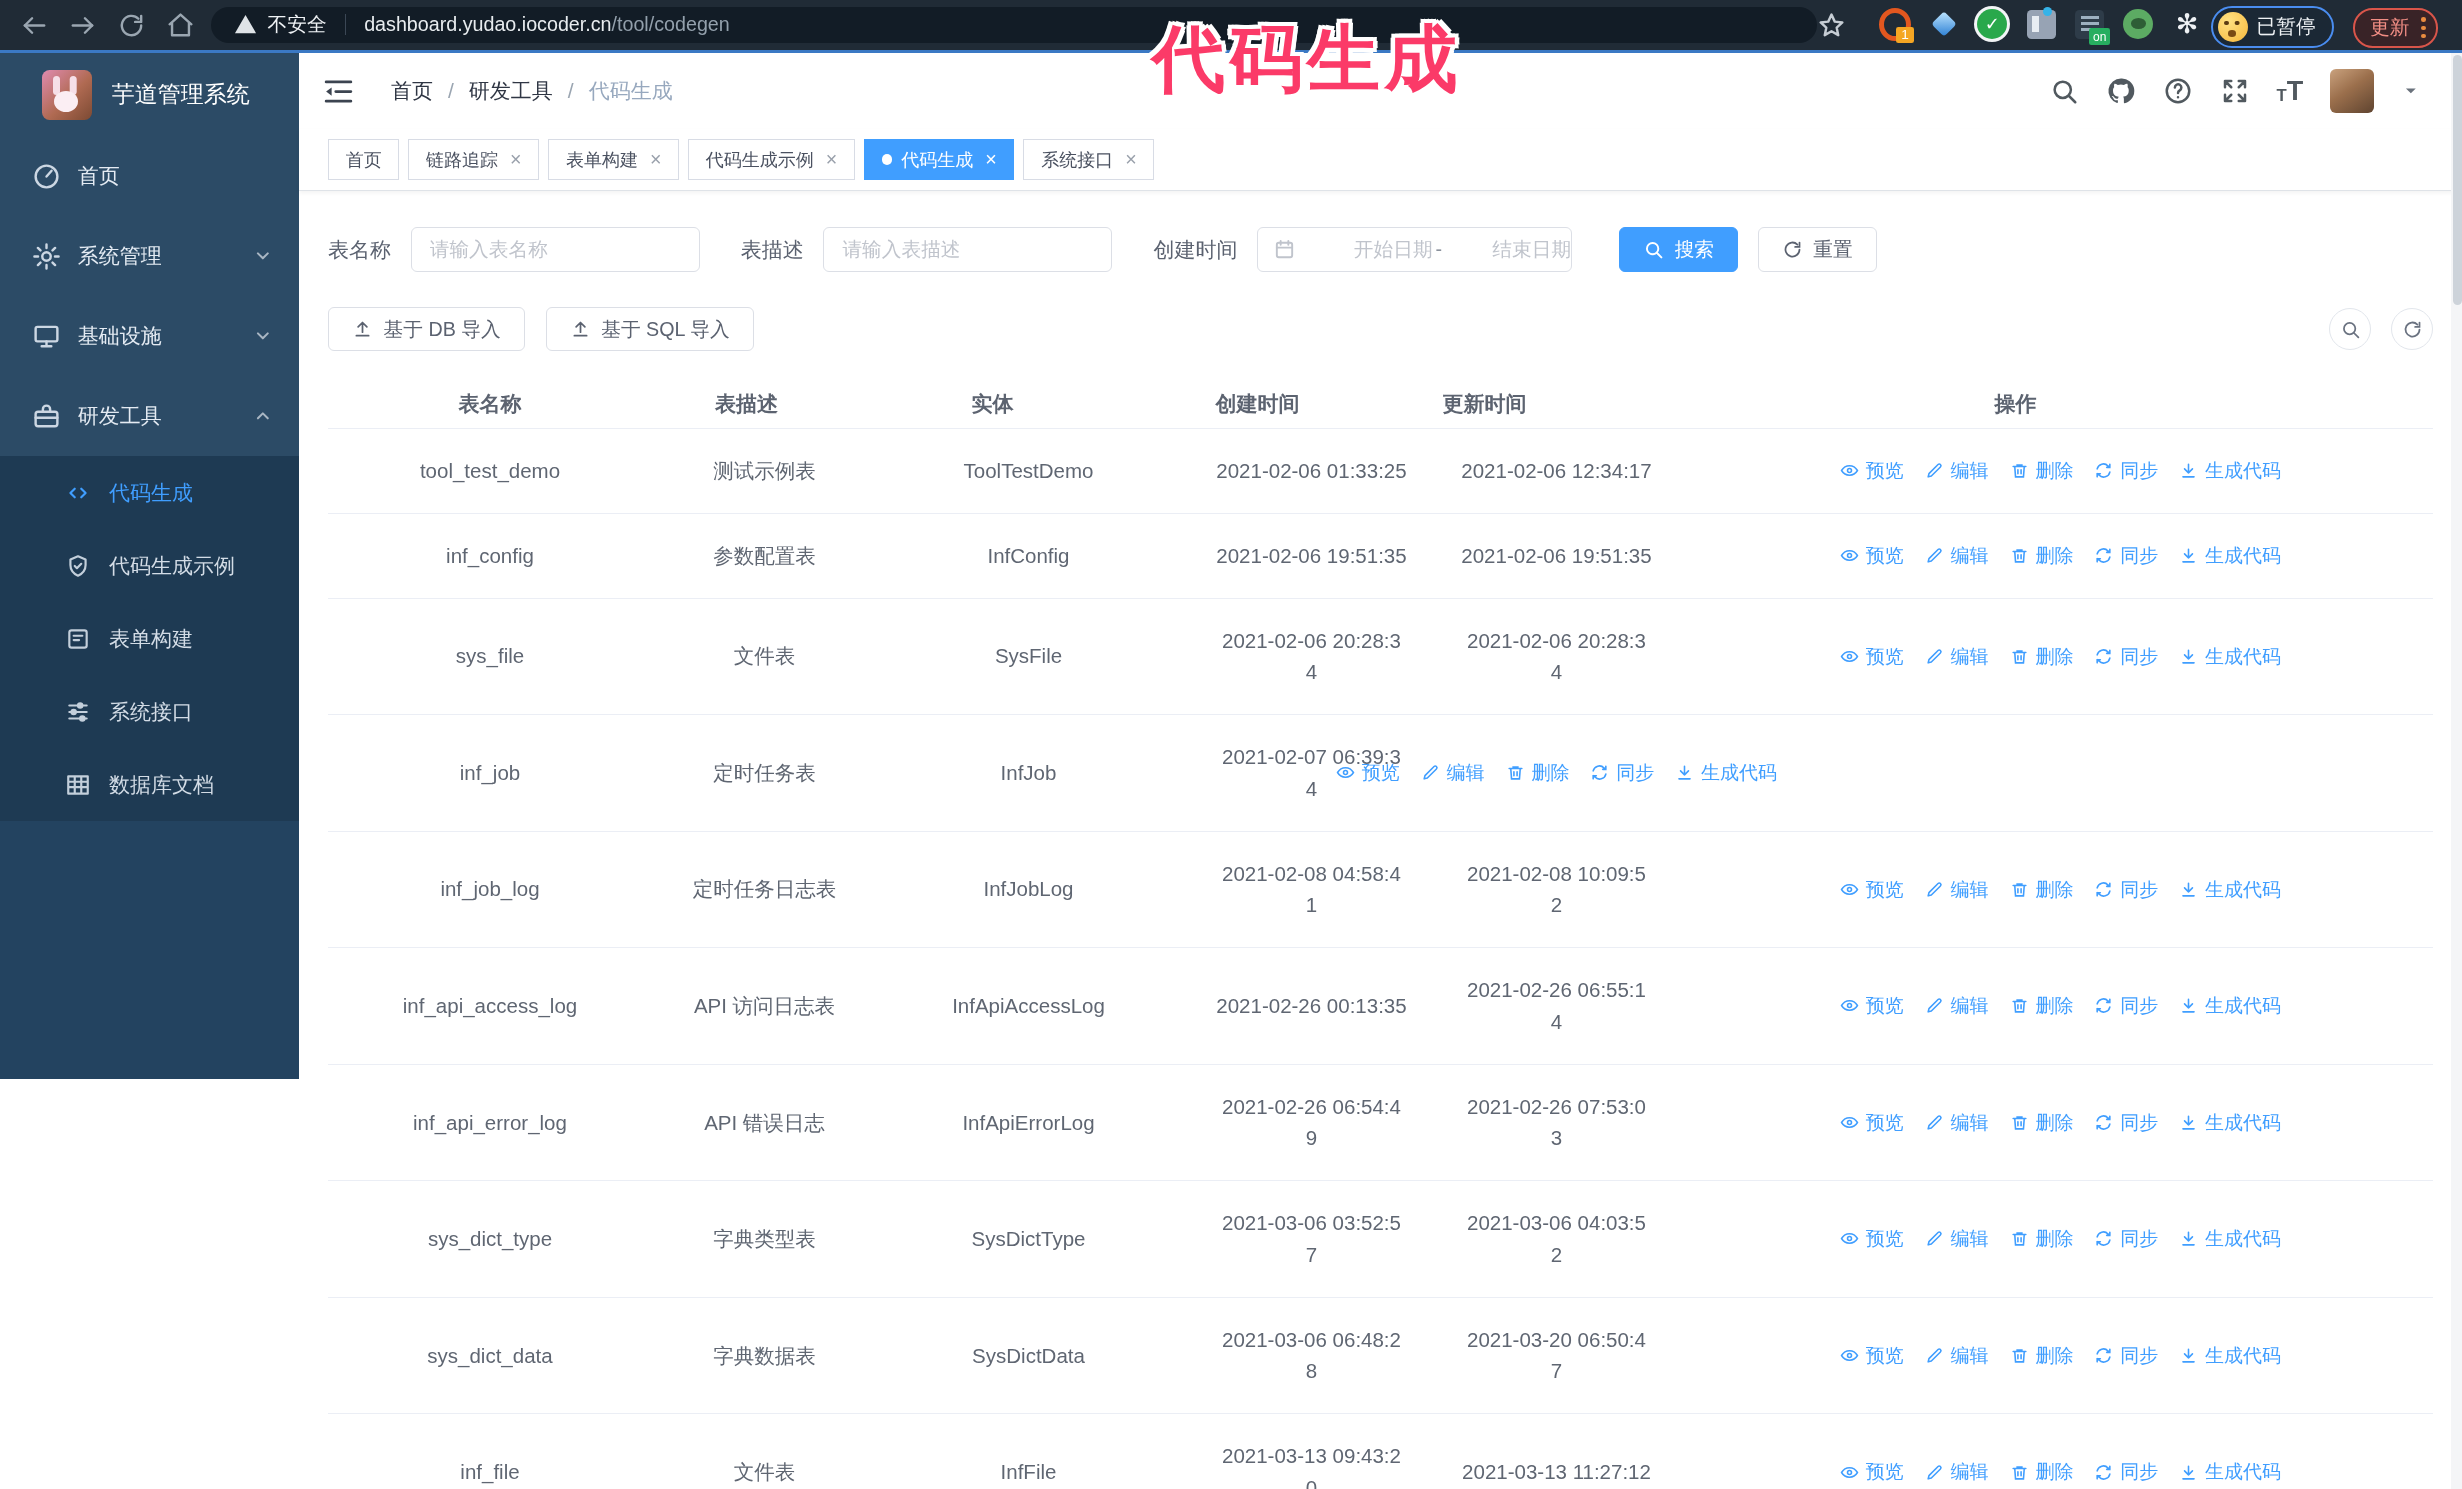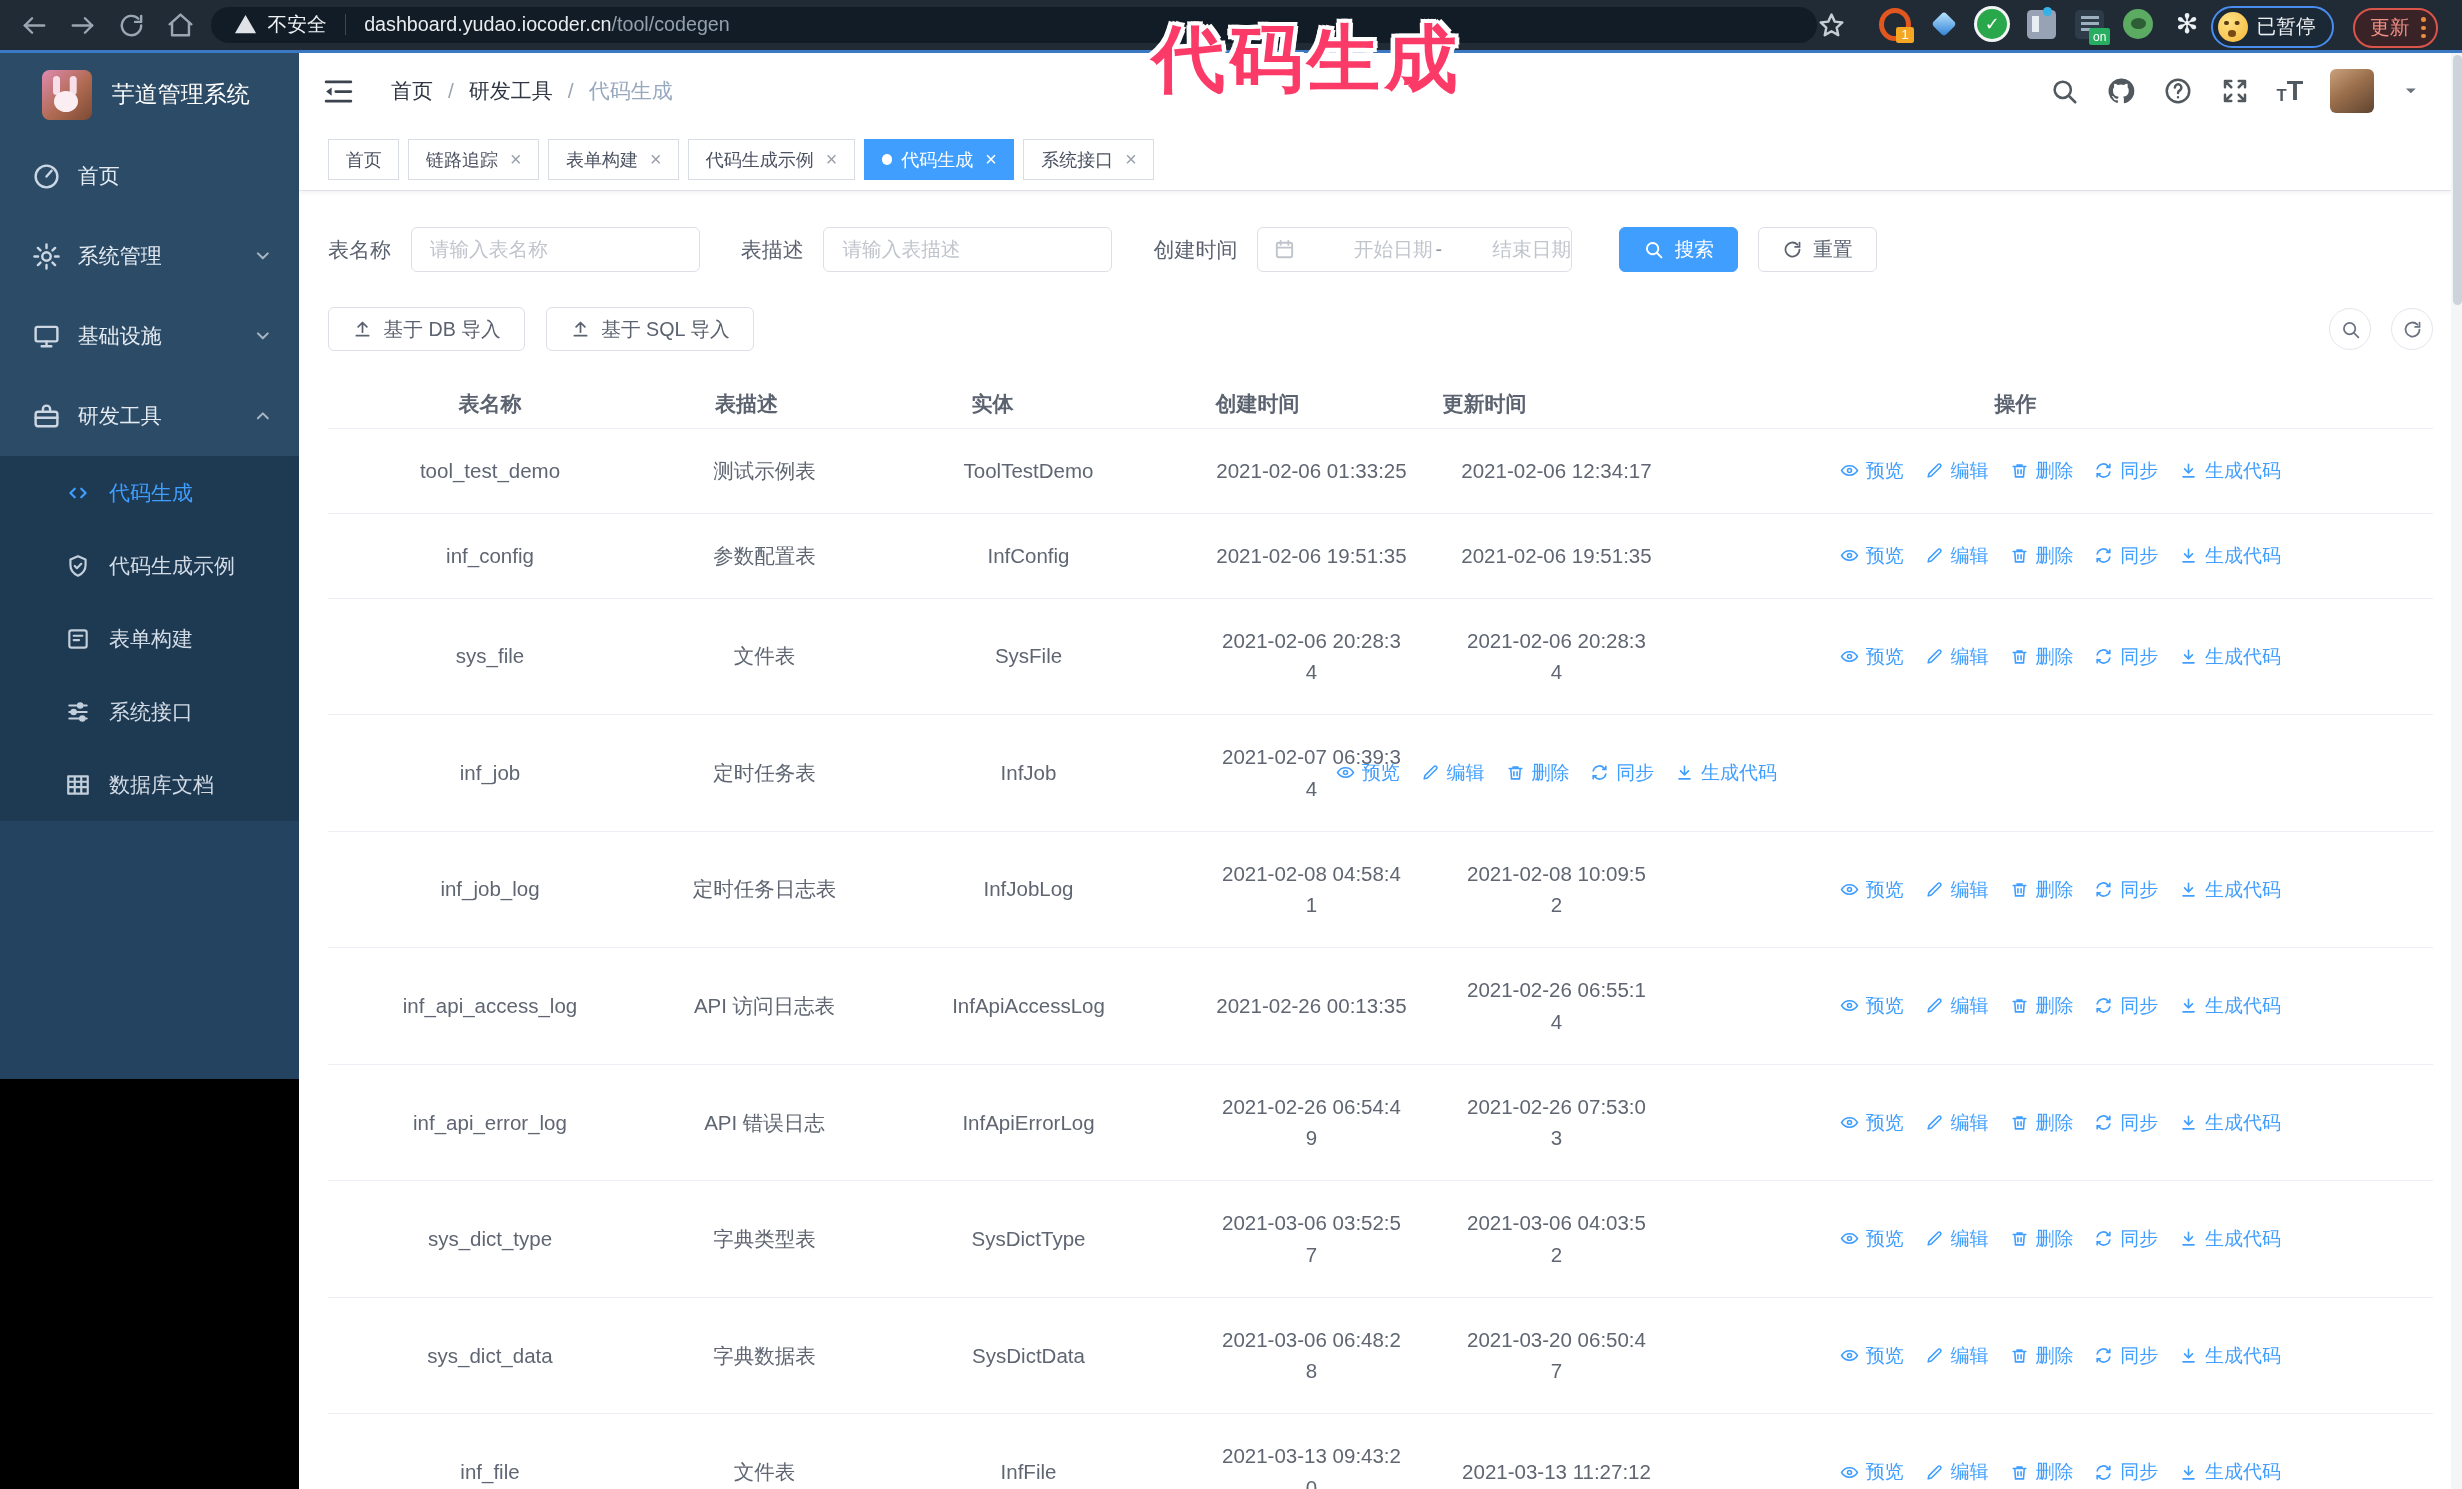--- a/index.html
+++ b/index.html
@@ -1,17 +1,17 @@
 <!DOCTYPE html>
 <html style="font-size:12px"><head>
 <meta charset="utf-8">
 <style>
   html,body{margin:0;padding:0;background:#e9ebee;}
   body{font-family:"Liberation Sans","DejaVu Sans",sans-serif;}
-  #app{position:relative;width:2462px;height:1490px;background:#000000;overflow:hidden;}
+  #app{position:relative;width:2462px;height:1490px;background:#ffffff;overflow:hidden;}
 
   
   .chrome{position:absolute;left:0;top:0;width:2462px;height:50px;background:#202b36;display:flex;align-items:center;}
   .nav-ic{width:29px;height:29px;color:#9aa6b1;margin-left:19.7px;flex:none;}
   .nav-ic svg{width:100%;height:100%;}
   .url-pill{position:absolute;left:211px;top:6.8px;width:1606px;height:36px;border-radius:18px;background:#121c26;display:flex;align-items:center;color:#e7ebef;font-size:19.7px;}
   .warn-ic{width:23px;height:23px;margin-left:23px;color:#dfe3e7;flex:none;}
   .warn-ic svg{width:100%;height:100%;}
   .sec-label{margin-left:10.6px;color:#eef1f4;}
   .pill-sep{width:1.5px;height:21px;background:#3b4755;margin:0 18px;}

